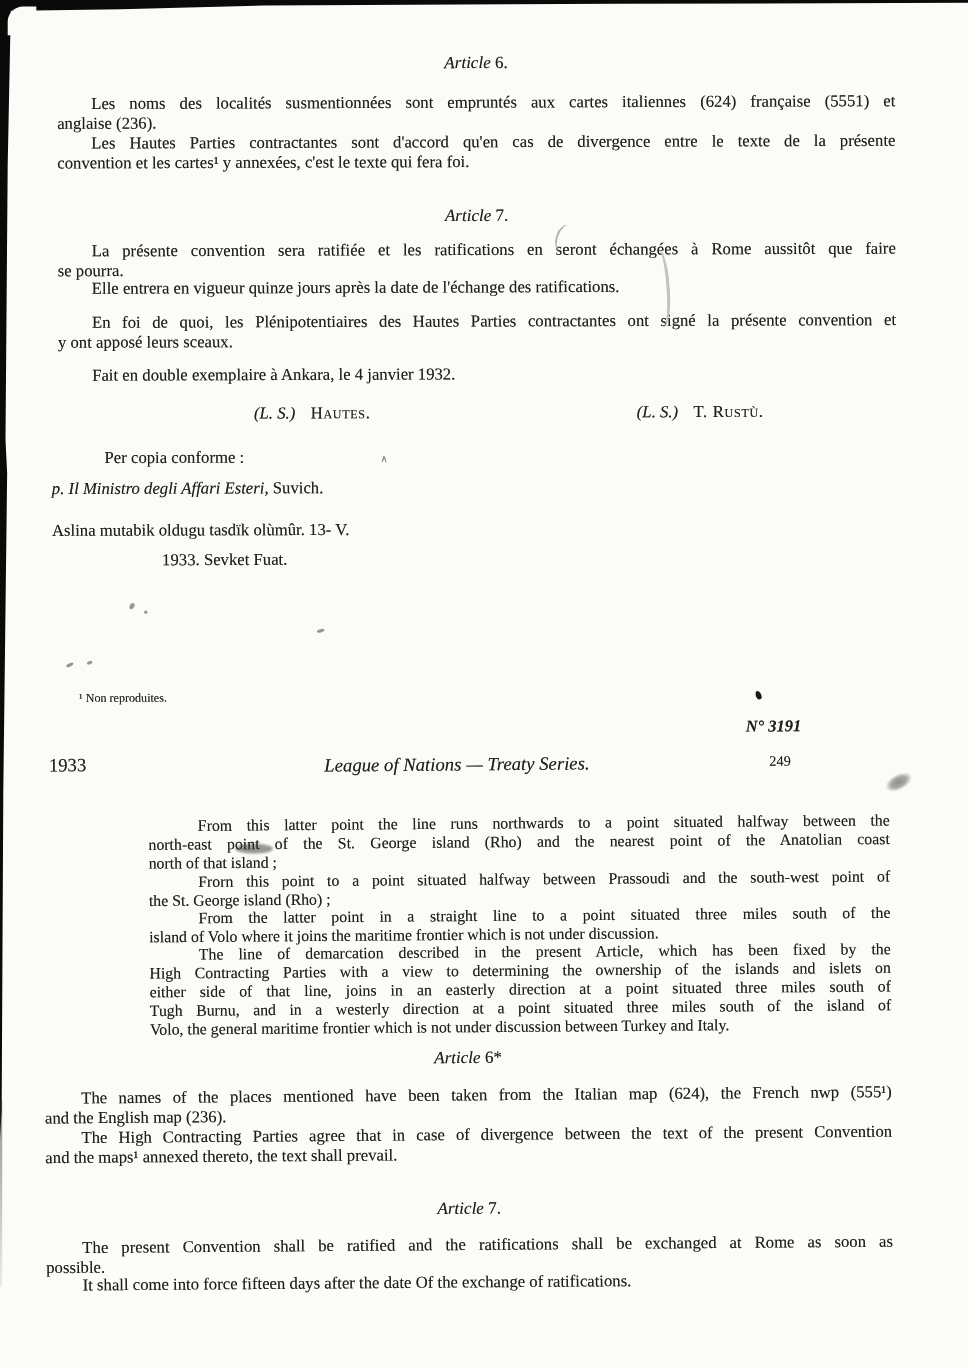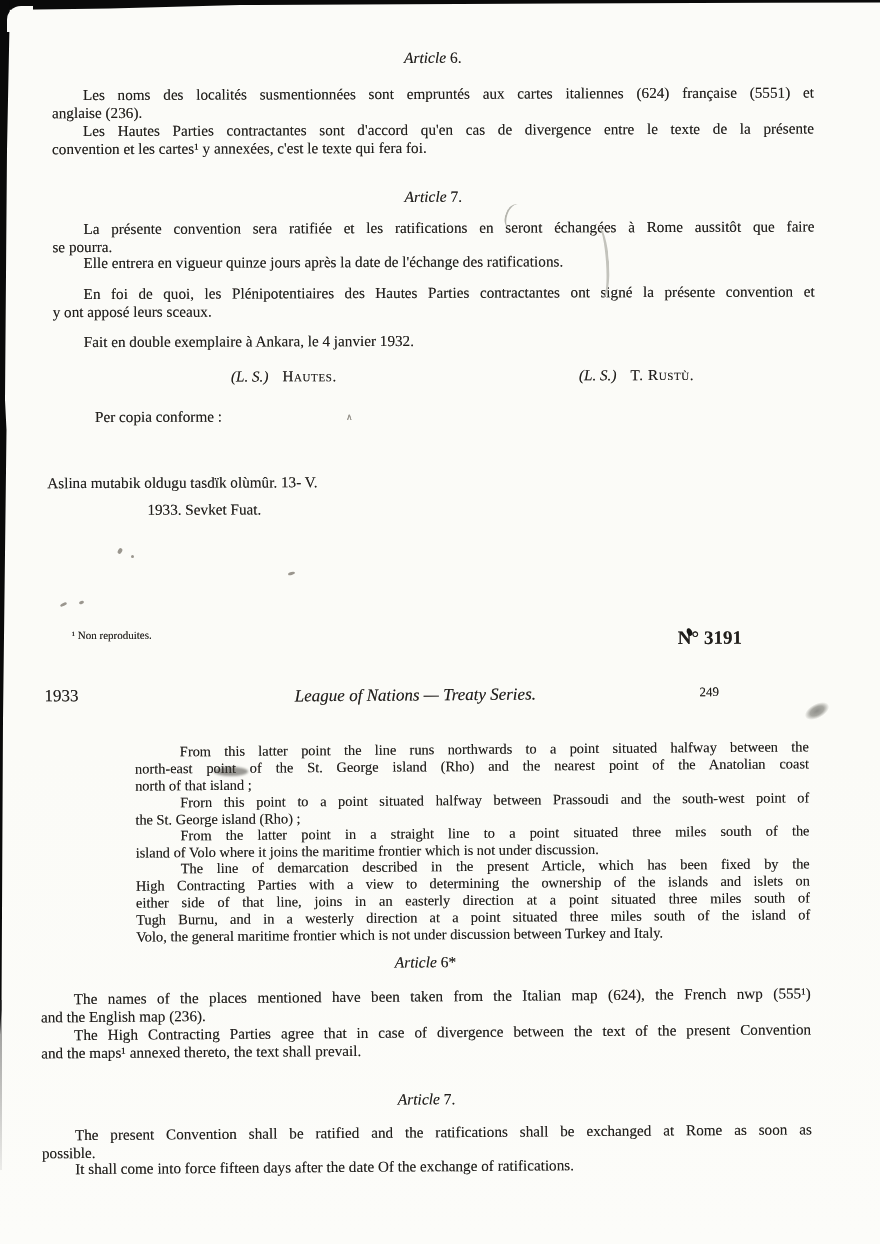--- a/index.html
+++ b/index.html
@@ -128,34 +128,38 @@
 
     <div class="blk t15 sig-row" style="left:578px;top:368px;">
       <span class="sig-seal">(L. S.)</span>
       <span class="sc">T. Rustù.</span>
     </div>
 
     <div class="blk t15" style="left:94px;top:408px;">
       <span>Per copia conforme :</span>
     </div>
 
+    <div class="blk t15" style="left:46px;top:436px;">
+      <span class="it">p. Il Ministro degli Affari Esteri,</span>
+      <span>Suvich.</span>
+    </div>
 
     <div class="blk t15" style="left:46px;top:474px;">
       <span>Aslina mutabik oldugu tasdïk olùmûr. 13- V.</span>
     </div>
 
     <div class="blk t15" style="left:146px;top:501px;">
       <span>1933. Sevket Fuat.</span>
     </div>
 
     <div class="blk" style="left:70px;top:629px;font-size:11px;">
       <span>¹ Non reproduites.</span>
     </div>
 
-    <div class="blk bold" style="left:676px;top:629px;font-size:19px;">
+    <div class="blk bold" style="left:676px;top:655px;font-size:15px;font-style:italic;">
       <span>N° 3191</span>
     </div>
   </div>
 
   <div class="page-layer page2">
 
     <div class="blk" style="left:46px;top:686px;font-size:17px;">
       <span>1933</span>
     </div>
     <div class="blk it" style="left:137px;top:688px;width:560px;text-align:center;font-size:17px;">

